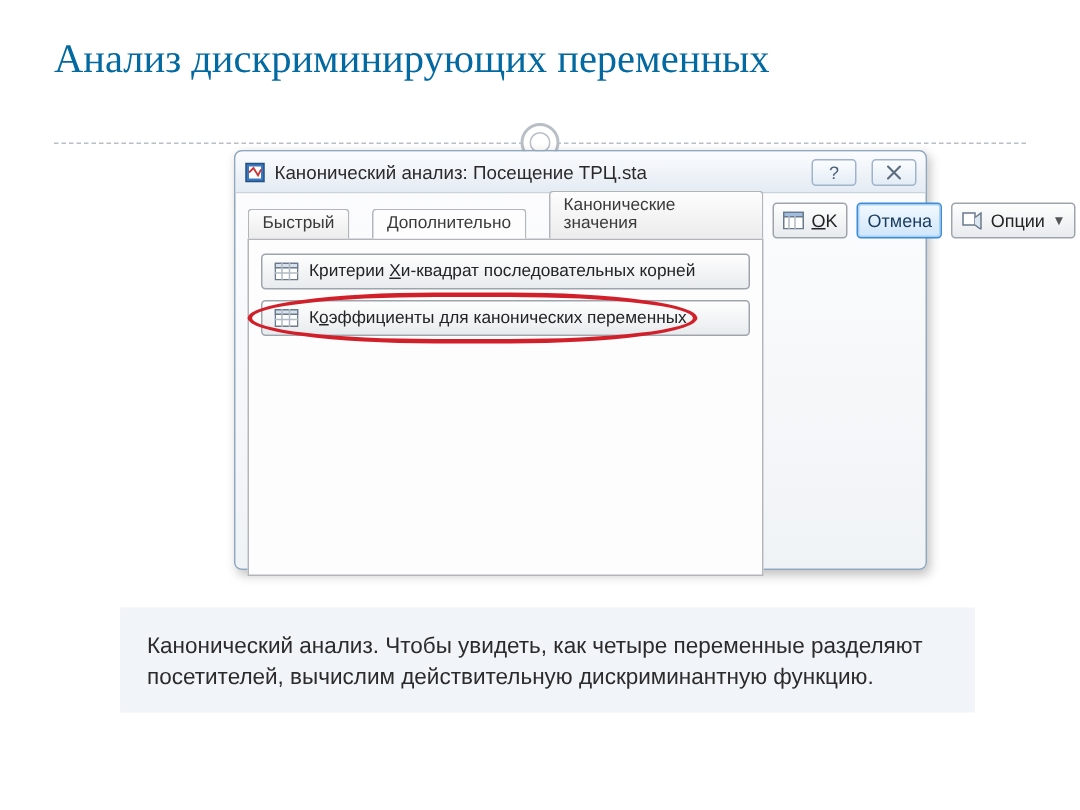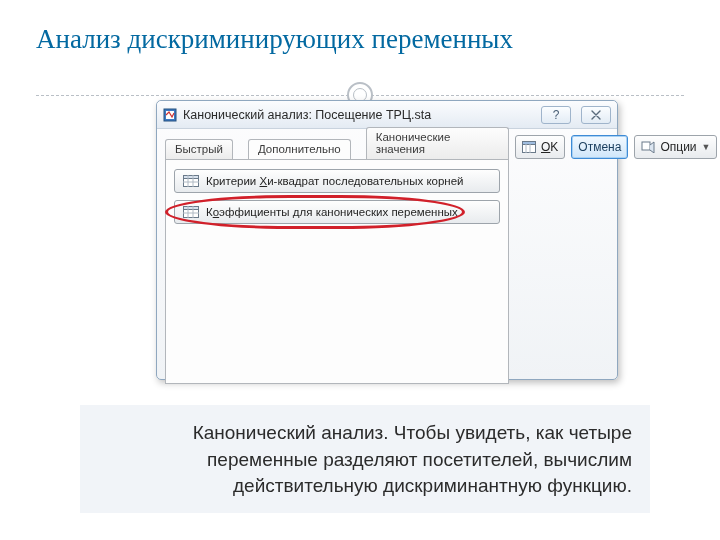--- a/index.html
+++ b/index.html
@@ -179,23 +179,23 @@
   .sicon svg { display:block; }
   .drop-arrow { margin-left:auto; font-size:9px; color:#555; }
 
   .caption-box {
     position: absolute;
     left: 80px;
     right: 70px;
     top: 405px;
     background: #f1f4f8;
     padding: 15px 18px 3px;
-    text-align: right;
+    text-align: left;
     font-family: Arial, sans-serif;
-    font-size: 19px;
+    font-size: 15px;
     line-height: 1.4;
     color: #2b2b2b;
   }
 </style>
 </head>
 <body>
 
 <div class="slide-title">Анализ дискриминирующих переменных</div>
 <div class="divider-line"></div>
 <div class="divider-circle"></div>

